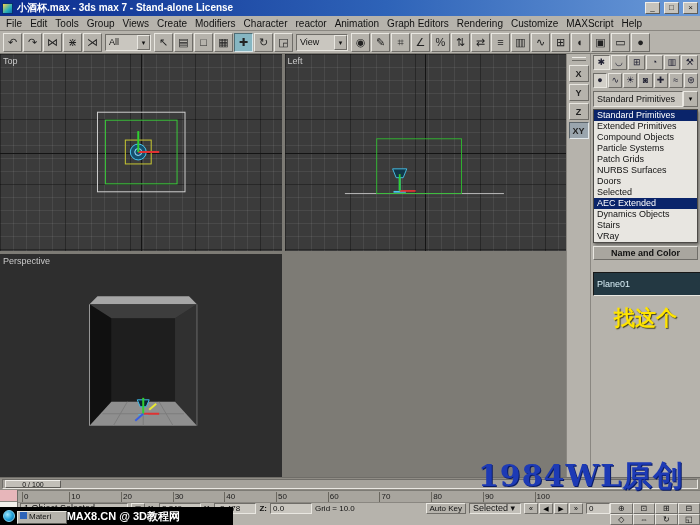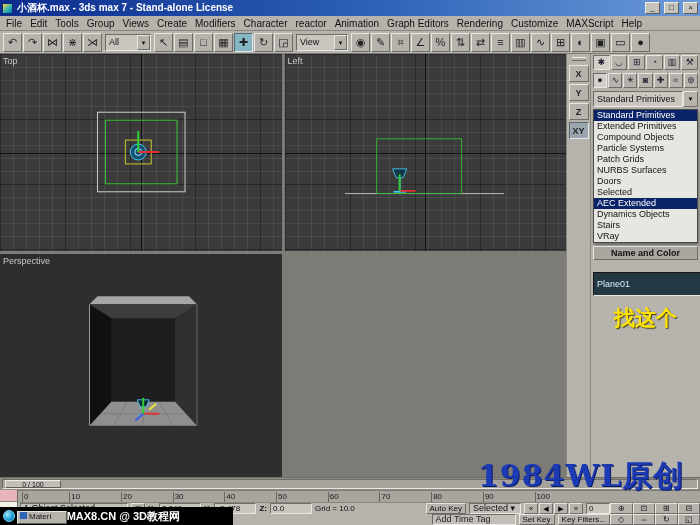--- a/index.html
+++ b/index.html
@@ -363,26 +363,20 @@
     <span class="tgroup">
 
     <button class="minibtn"><span>«</span></button>
         <button class="minibtn"><span>◀</span></button>
         <button class="minibtn"><span>▶</span></button>
         <button class="minibtn"><span>»</span></button>
       </span>
     <input class="numfield" style="width: 24px;" value="0">
   </div>
 
-  <div class="promptrow">
-    <span style="flex:1;white-space:nowrap;overflow:hidden">Click and drag to select and move objects</span>
-    <span class="sunken" style="width:84px">Add Time Tag</span>
-    <button class="raised">Set Key</button>
-    <button class="raised">Key Filters...</button>
-  </div>
 
   <div class="navgrid">
 
   <button class="navbtn"><span>⊕</span></button>
       <button class="navbtn"><span>⊡</span></button>
       <button class="navbtn"><span>⊞</span></button>
       <button class="navbtn"><span>⊟</span></button>
       <button class="navbtn"><span>◇</span></button>
       <button class="navbtn"><span>⇔</span></button>
       <button class="navbtn"><span>↻</span></button>

